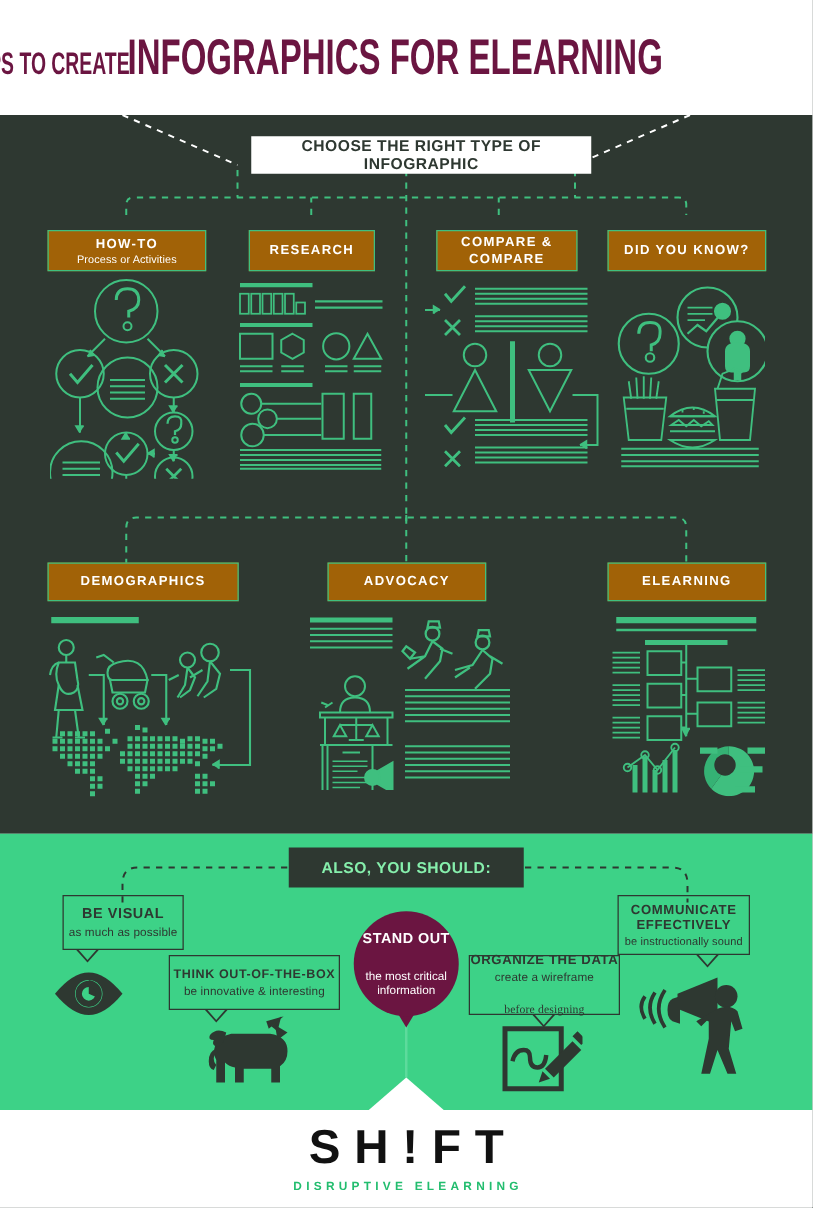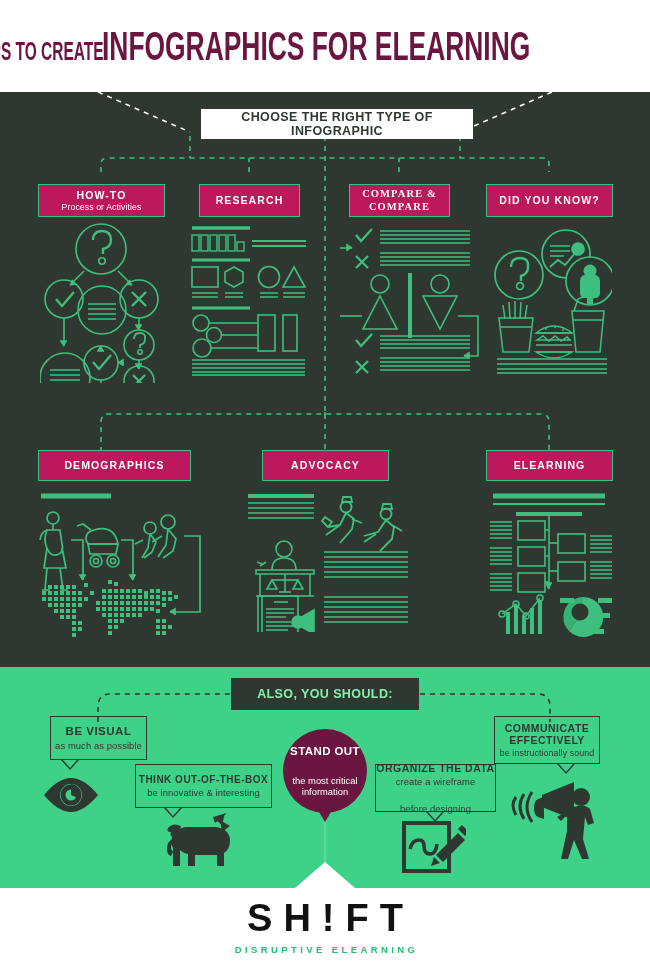--- a/index.html
+++ b/index.html
@@ -69,21 +69,21 @@
   }
   .dbox {
     position:absolute; background:#2E3831; color:#86efac;
     font-size:12.5px; font-weight:bold; letter-spacing:.4px;
     display:flex; align-items:center; justify-content:center;
     text-align:center; z-index:6;
   }
   .cat {
     position:absolute; border:1px solid #3FBF7F; color:#ffffff;
     display:flex; flex-direction:column; align-items:center;
-    justify-content:center; text-align:center; z-index:5; background:#be185d;
+    justify-content:center; text-align:center; z-index:5; background:#a16207;
   }
   .cat .t { font-size:10.5px; font-weight:bold; letter-spacing:1.1px; line-height:1.15; }
   .cat .s { font-size:8.7px; font-weight:normal; letter-spacing:.1px; margin-top:1px; }
 
   .svg-layer { position:absolute; left:0; top:0; width:100%; height:100%; }
   .icon-svg { position:absolute; }
 
   
   .callout {
     position:absolute; border:1.4px solid #2E3831; background:transparent;
@@ -154,21 +154,21 @@
       <span>CHOOSE THE RIGHT TYPE OF INFOGRAPHIC</span>
     </div>
 
     <div class="cat" style="left:38px; top:92px; width:127px; height:33px;">
       <span class="t">HOW-TO</span>
       <span class="s">Process or Activities</span>
     </div>
     <div class="cat" style="left:199px; top:92px; width:101px; height:33px;">
       <span class="t">RESEARCH</span>
     </div>
-    <div class="cat" style="left:349px; top:92px; width:101px; height:33px;font-family:Liberation Serif, serif;">
+    <div class="cat" style="left:349px; top:92px; width:113px; height:33px;">
       <span class="t">COMPARE &amp;</span>
       <span class="t">COMPARE</span>
     </div>
     <div class="cat" style="left:486px; top:92px; width:127px; height:33px;">
       <span class="t">DID YOU KNOW?</span>
     </div>
 
     <svg class="icon-svg" style="left:40px;top:131px;" width="145" height="160" viewBox="0 0 145 160">
       <g fill="none" stroke="#3FBF7F" stroke-width="1.6">
         <circle cx="61" cy="26" r="25"></circle>
@@ -635,21 +635,21 @@
     <div class="pin-tail" style="left:313px; top:135px;"></div>
     <div class="pin" style="left:283px; top:62px;">
       <span class="t">STAND OUT</span>
       <span class="s">the most critical</span>
       <span class="s" style="margin-top:0;">information</span>
     </div>
 
     <div class="callout" style="left:375px; top:97px; width:121px; height:48px;">
       <span class="t" style="font-size:10.5px;">ORGANIZE THE DATA</span>
       <span class="s">create a wireframe</span>
-      <span class="s" style="margin-top:16px;">before designing</span>
+      <span class="s" style="margin-top:16px;font-family:Liberation Serif, serif;">before designing</span>
     </div>
     <div class="arrow-down" style="left:426px; top:145px;"></div>
     <svg class="icon-svg" style="left:400px;top:152px;" width="66" height="58" viewBox="0 0 66 58">
       <g fill="none" stroke="#2E3831" stroke-width="4">
         <path d="M4 4 h45 v48 h-45 z"></path>
       </g>
       <path d="M10 30 q2 -9 9 -9 q5 0 5 6 q0 8 6 8 q6 0 7 -10" fill="none" stroke="#2E3831" stroke-width="3.5"></path>
       <g fill="#2E3831">
         <path d="M36 36 l22 -22 l7 7 l-22 22 z"></path>
         <path d="M34 38 l-3 9 l9 -3 z"></path>

